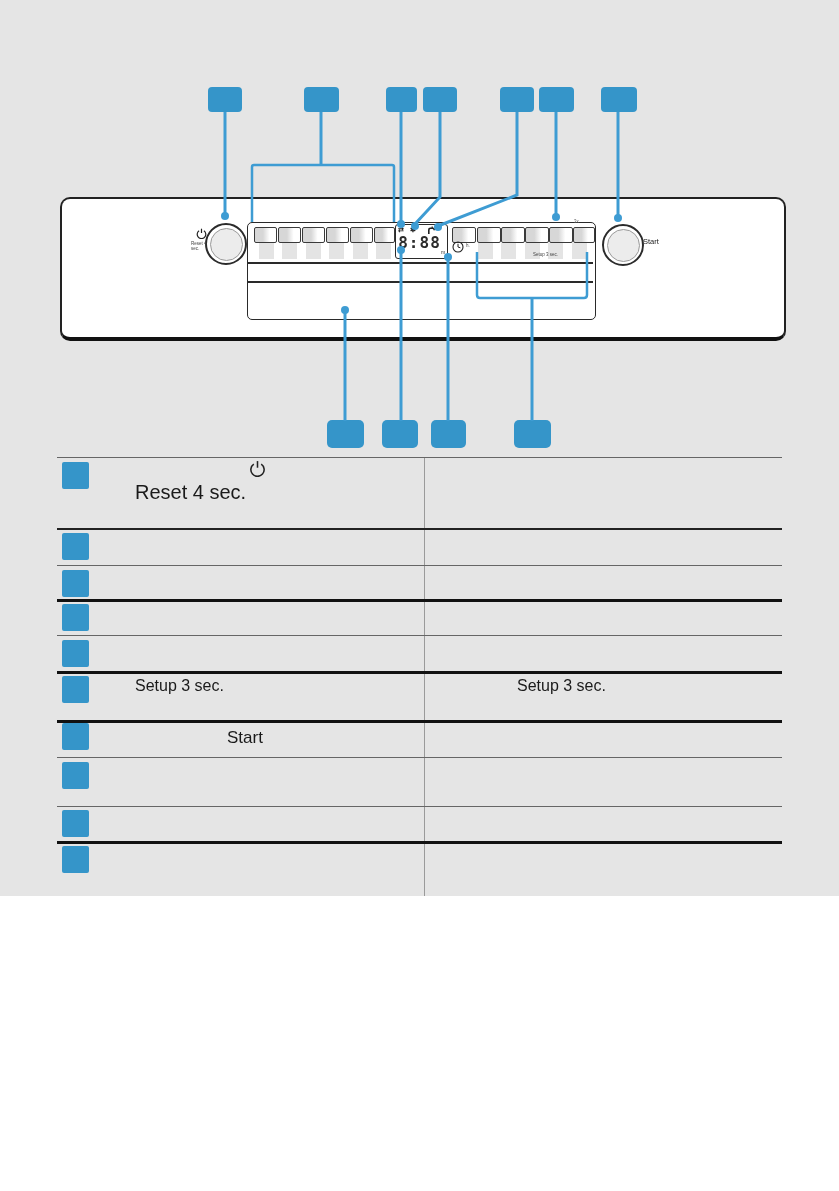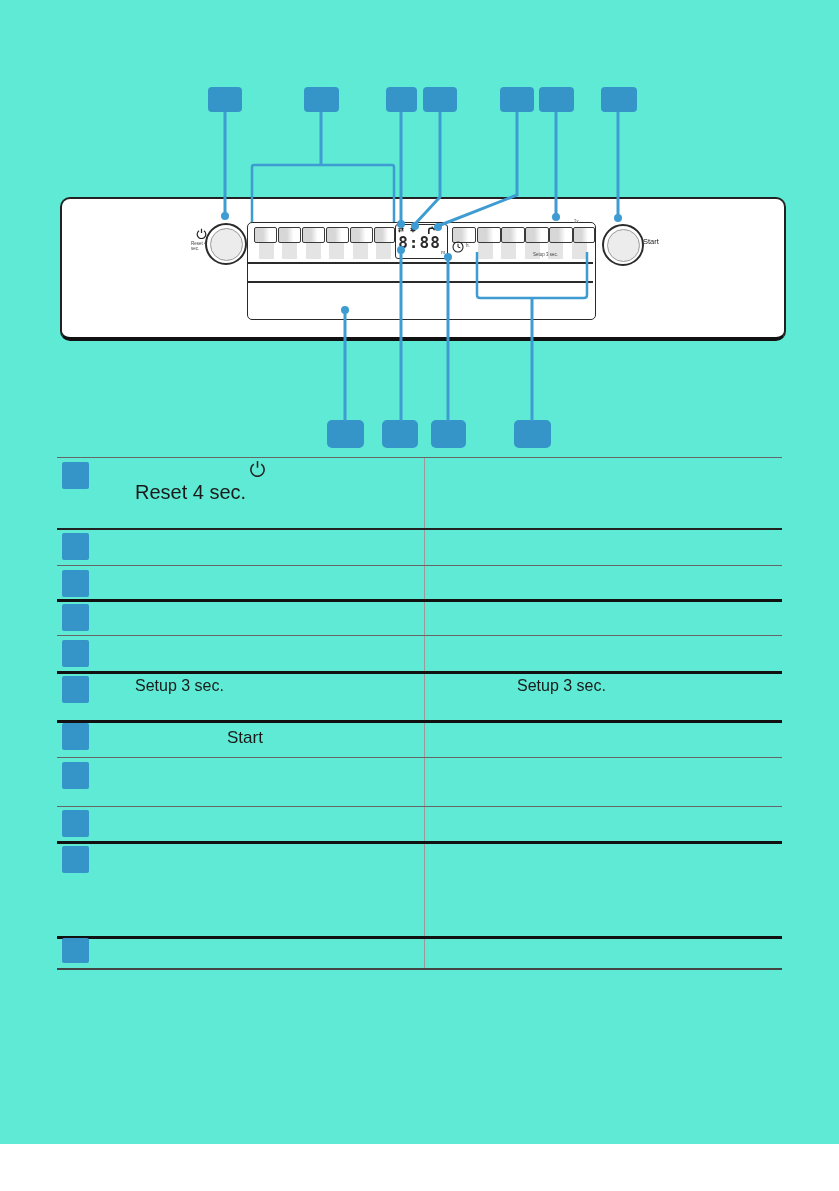--- a/index.html
+++ b/index.html
@@ -1,16 +1,16 @@
 <!DOCTYPE html>
 <html><head>
 <meta charset="utf-8">
 <style>
   html,body{margin:0;padding:0;background:#ffffff;}
-  .page{position:relative;width:839px;height:1144px;background:#5eead4;overflow:hidden;
+  .page{position:relative;width:839px;height:896px;background:#e5e5e5;overflow:hidden;
         font-family:"Liberation Sans",sans-serif;color:#1a1a1a;}
   .abs{position:absolute;}
   
   .cbox{position:absolute;background:#3595c9;border-radius:4px;}
   
   .overlay{position:absolute;left:0;top:0;z-index:5;pointer-events:none;}
   
   .panel-outer{position:absolute;left:60px;top:197px;width:722px;height:138px;
     border:2px solid #222;border-bottom:4px solid #111;border-radius:10px;background:#fff;z-index:1;}
   .inner-rect{position:absolute;left:247px;top:222px;width:347px;height:96px;

